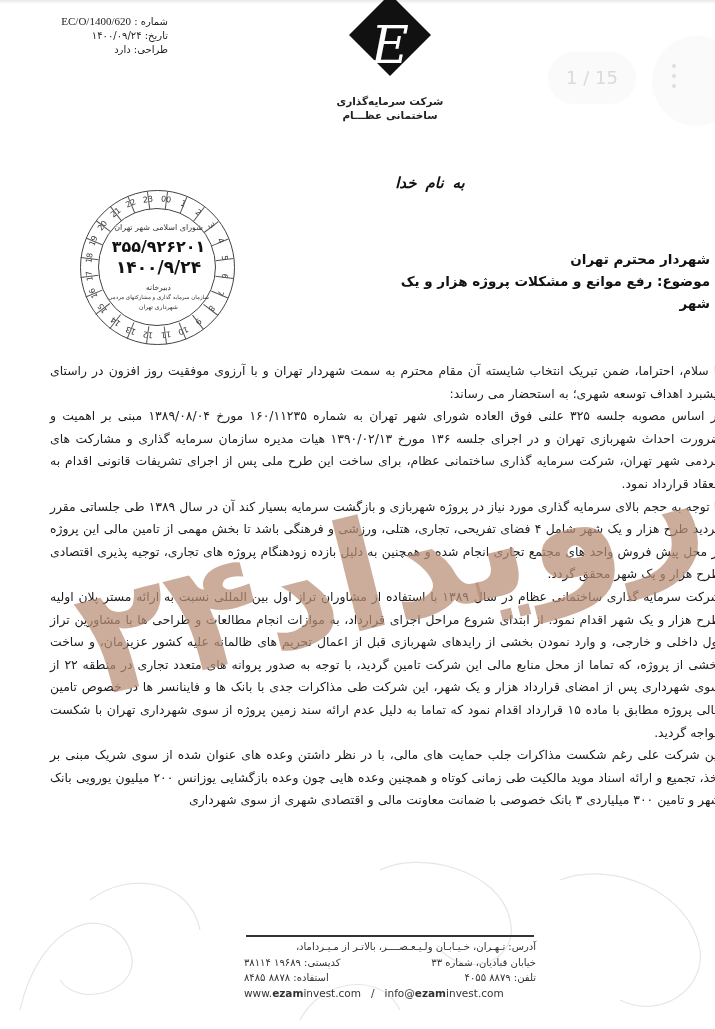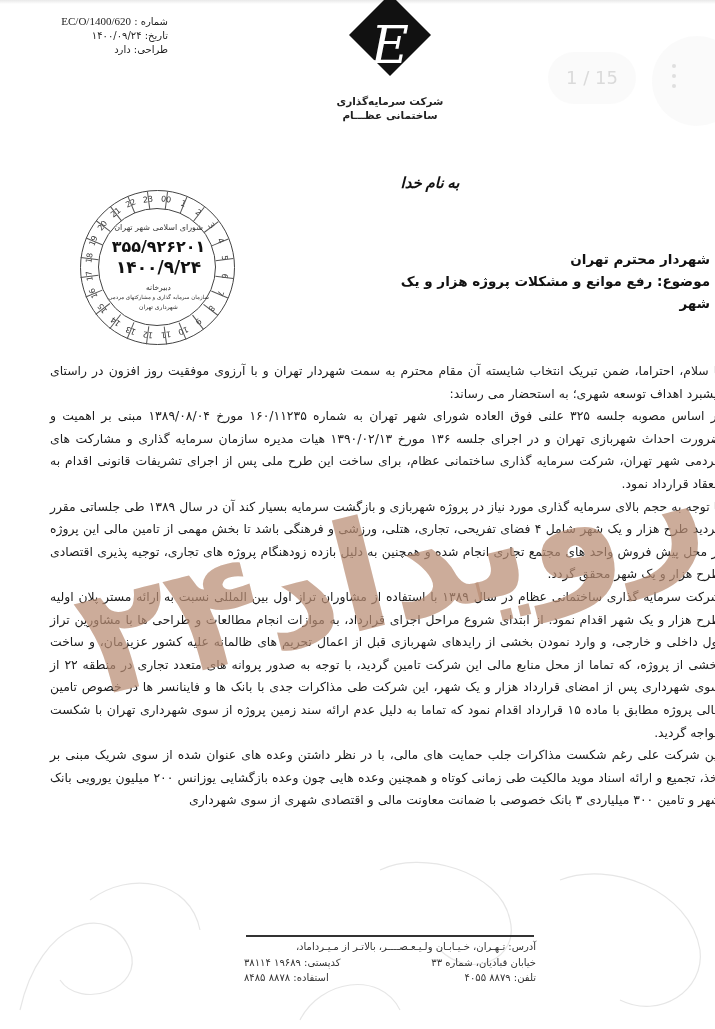--- a/index.html
+++ b/index.html
@@ -46,21 +46,21 @@
       font-family: "DejaVu Sans", sans-serif;
     }
     .menu-btn {
       position: absolute; left: 652px; top: 36px; width: 90px; height: 90px;
       border-radius: 45px; background: rgba(240,240,240,0.3);
     }
     .menu-btn .dot { position: absolute; left: 20px; width: 4px; height: 4px; border-radius: 2px; background: rgba(190,190,190,0.45); }
 
     .basmala {
       position: absolute; left: 380px; top: 174px; width: 100px; text-align: center;
-      direction: rtl; font-family: Liberation Serif, serif; font-style: italic; font-weight: bold; font-size: 15px; color: #111;
+      direction: rtl; font-family: Liberation Mono, monospace; font-style: italic; font-weight: bold; font-size: 15px; color: #111;
     }
 
     
     .stamp {
       position: absolute; left: 80px; top: 190px; width: 155px; height: 155px;
       border-radius: 50%; border: 1.5px solid #444; box-sizing: border-box;
     }
     .stamp .inner {
       position: absolute; left: 17px; top: 17px; width: 118px; height: 118px;
       border-radius: 50%; border: 1.2px solid #444; box-sizing: border-box;
@@ -248,13 +248,18 @@
   <div class="line">
     <span>
       <span>تلفن:</span>
       <span>۸۸۷۹ ۴۰۵۵</span>
     </span>
     <span>
       <span>استفاده:</span>
       <span>۸۸۷۸ ۸۴۸۵</span>
     </span>
   </div>
+  <div class="web">
+    <span><span>www.</span><b>ezam</b><span>invest.com</span></span>
+    &nbsp;&nbsp;<span>/</span>&nbsp;&nbsp;
+    <span><span>info@</span><b>ezam</b><span>invest.com</span></span>
+  </div>
 </div>
 
 </body></html>

